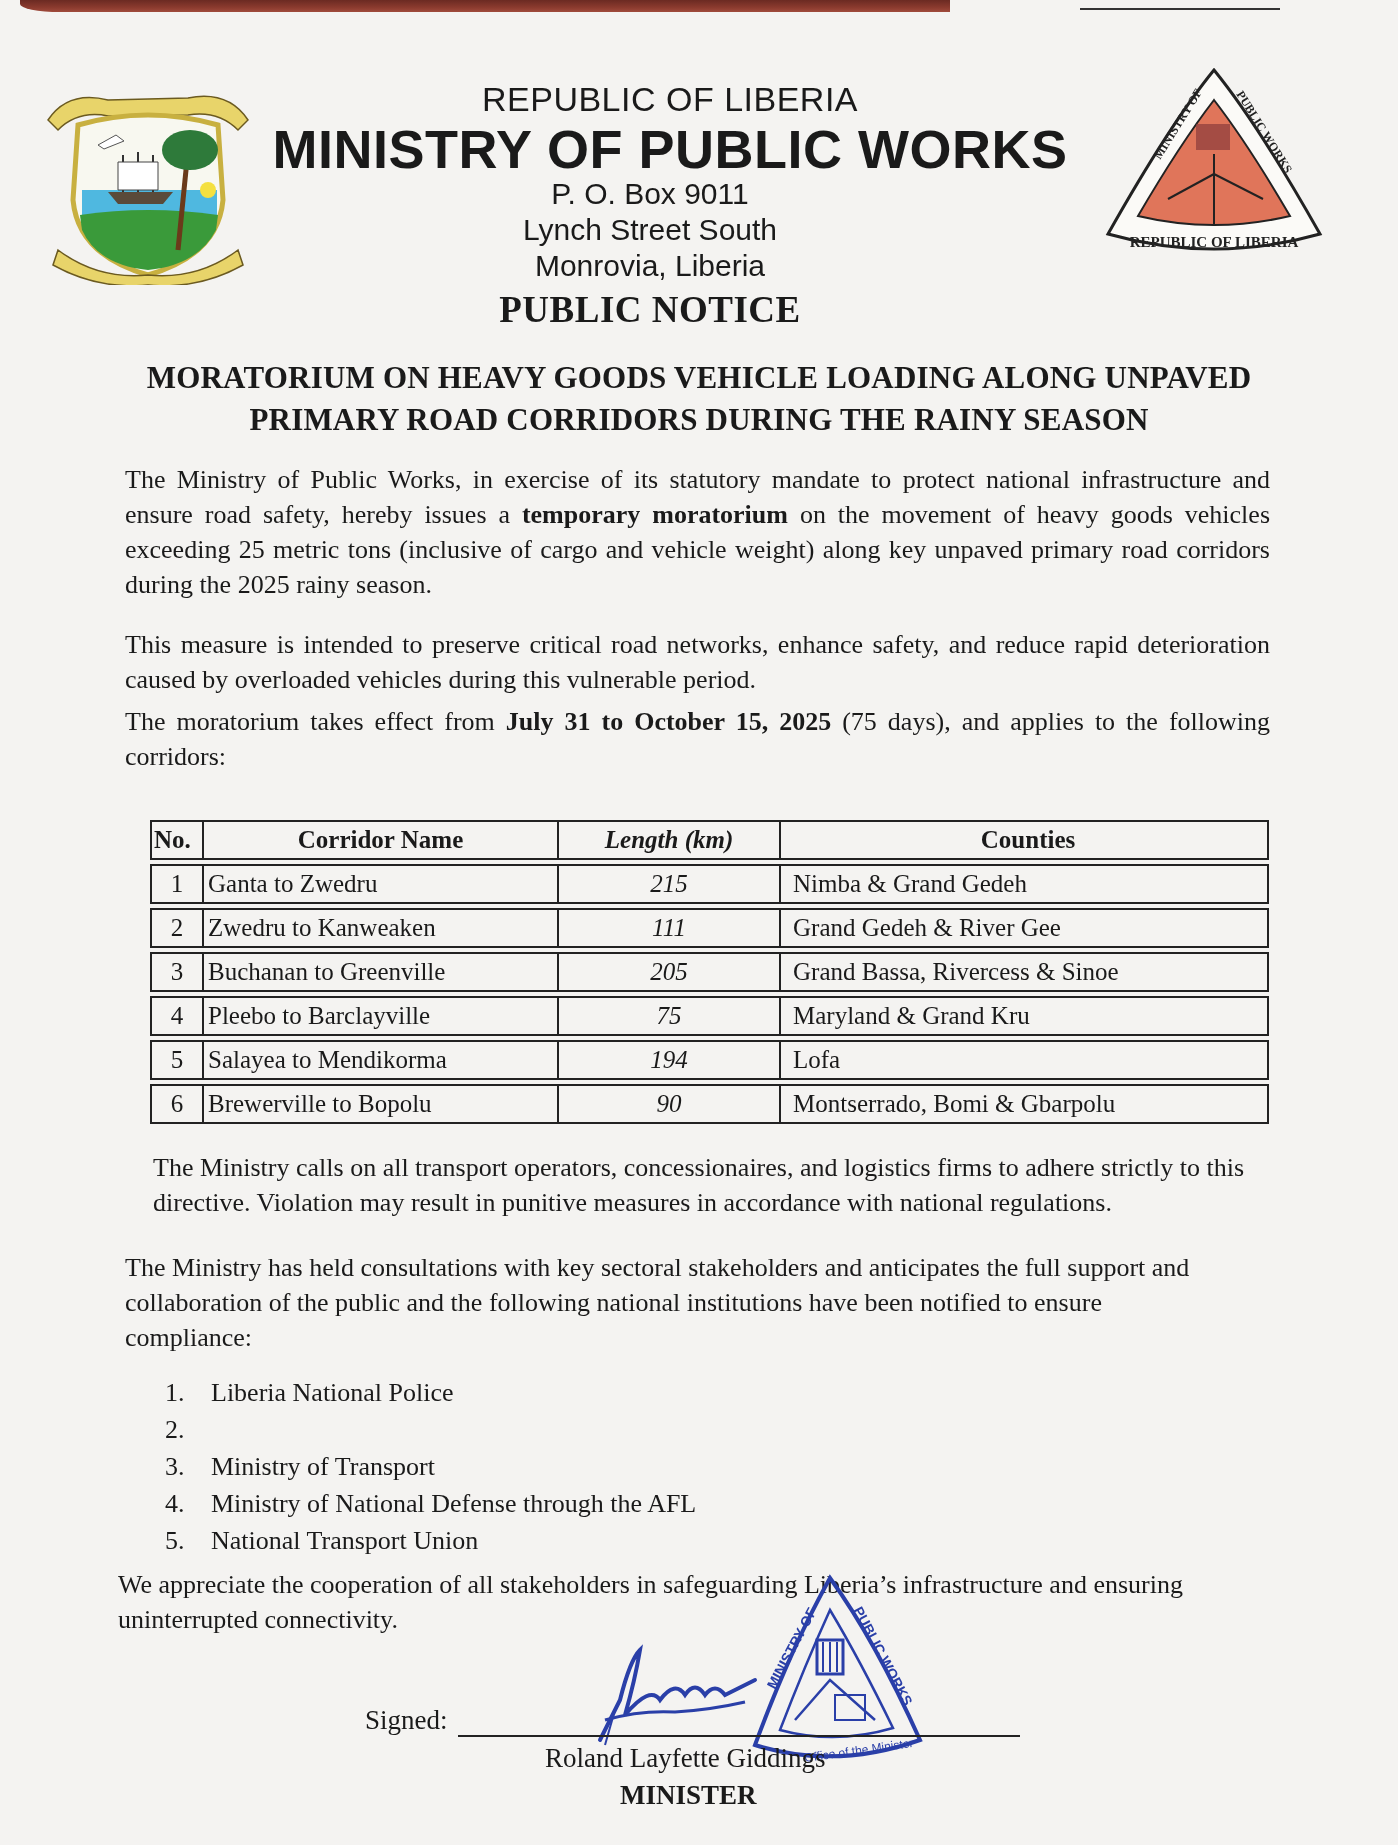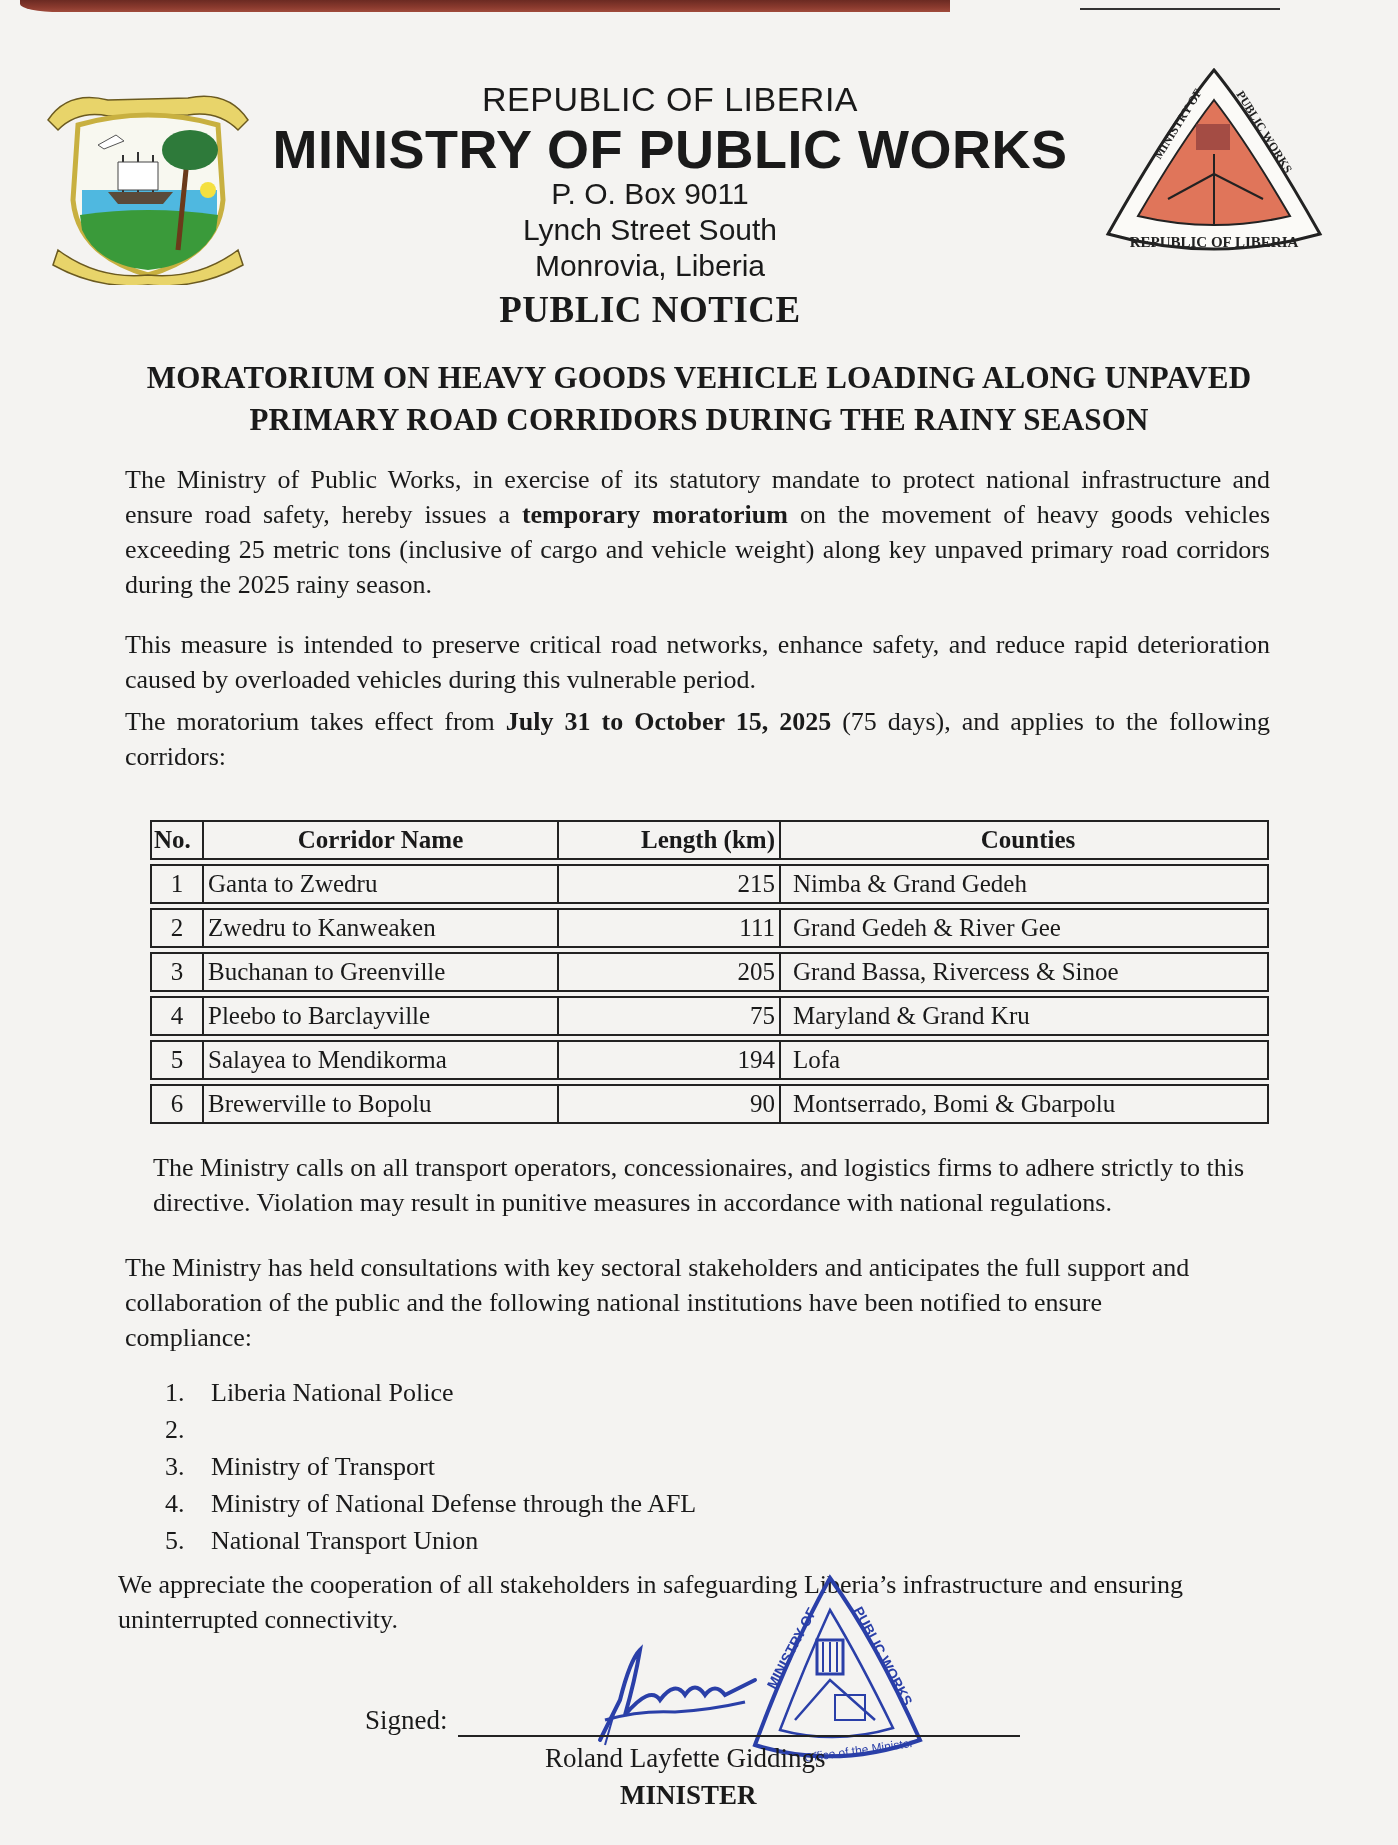--- a/index.html
+++ b/index.html
@@ -49,21 +49,21 @@
   .corridor-table td, .corridor-table th {
     border-top: 2px solid #222; border-bottom: 2px solid #222;
     border-left: 2px solid #222;
     padding: 0 4px; height: 36px;
   }
   .corridor-table td:last-child, .corridor-table th:last-child { border-right: 2px solid #222; }
   .corridor-table th { font-weight: bold; text-align: center; }
   .corridor-table th.no-h { text-align: left; padding-left: 2px; }
   .corridor-table .c-no { width: 42px; text-align: center; }
   .corridor-table .c-name { width: 345px; text-align: left; }
-  .corridor-table .c-len { width: 212px; text-align: right; }
+  .corridor-table .c-len { width: 212px; text-align: center; font-style: italic; }
   .corridor-table .c-cty { text-align: left; padding-left: 12px; }
 
   .p4 { top: 1150px; width: 1110px; text-align: left; margin-left: 28px; }
   .p5 { top: 1250px; width: 1110px; text-align: left; }
 
   .inst-list { position: absolute; left: 165px; top: 1374px; font-size: 26px; line-height: 37px; margin: 0; padding: 0; list-style: none; }
   .inst-list li { display: flex; }
   .inst-list .num { width: 46px; }
 
   .p6 { top: 1567px; left: 118px; width: 1110px; text-align: left; }

